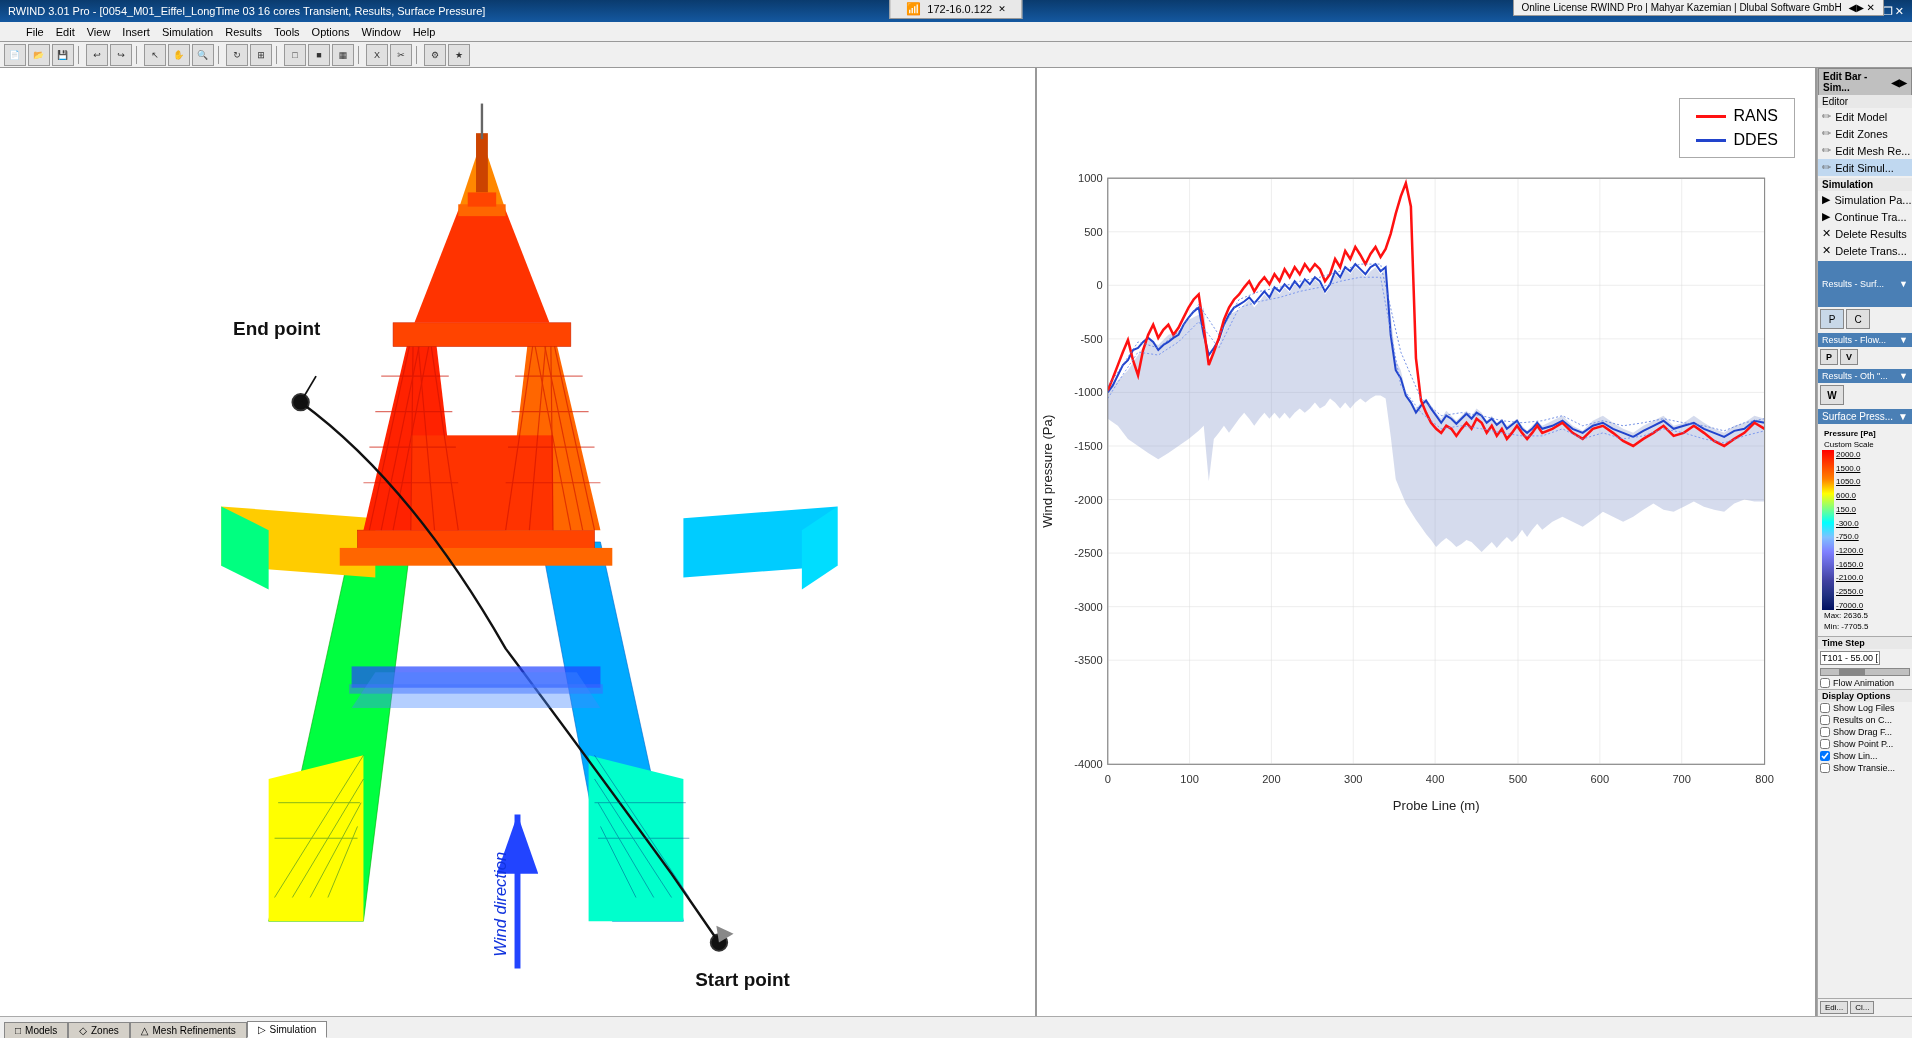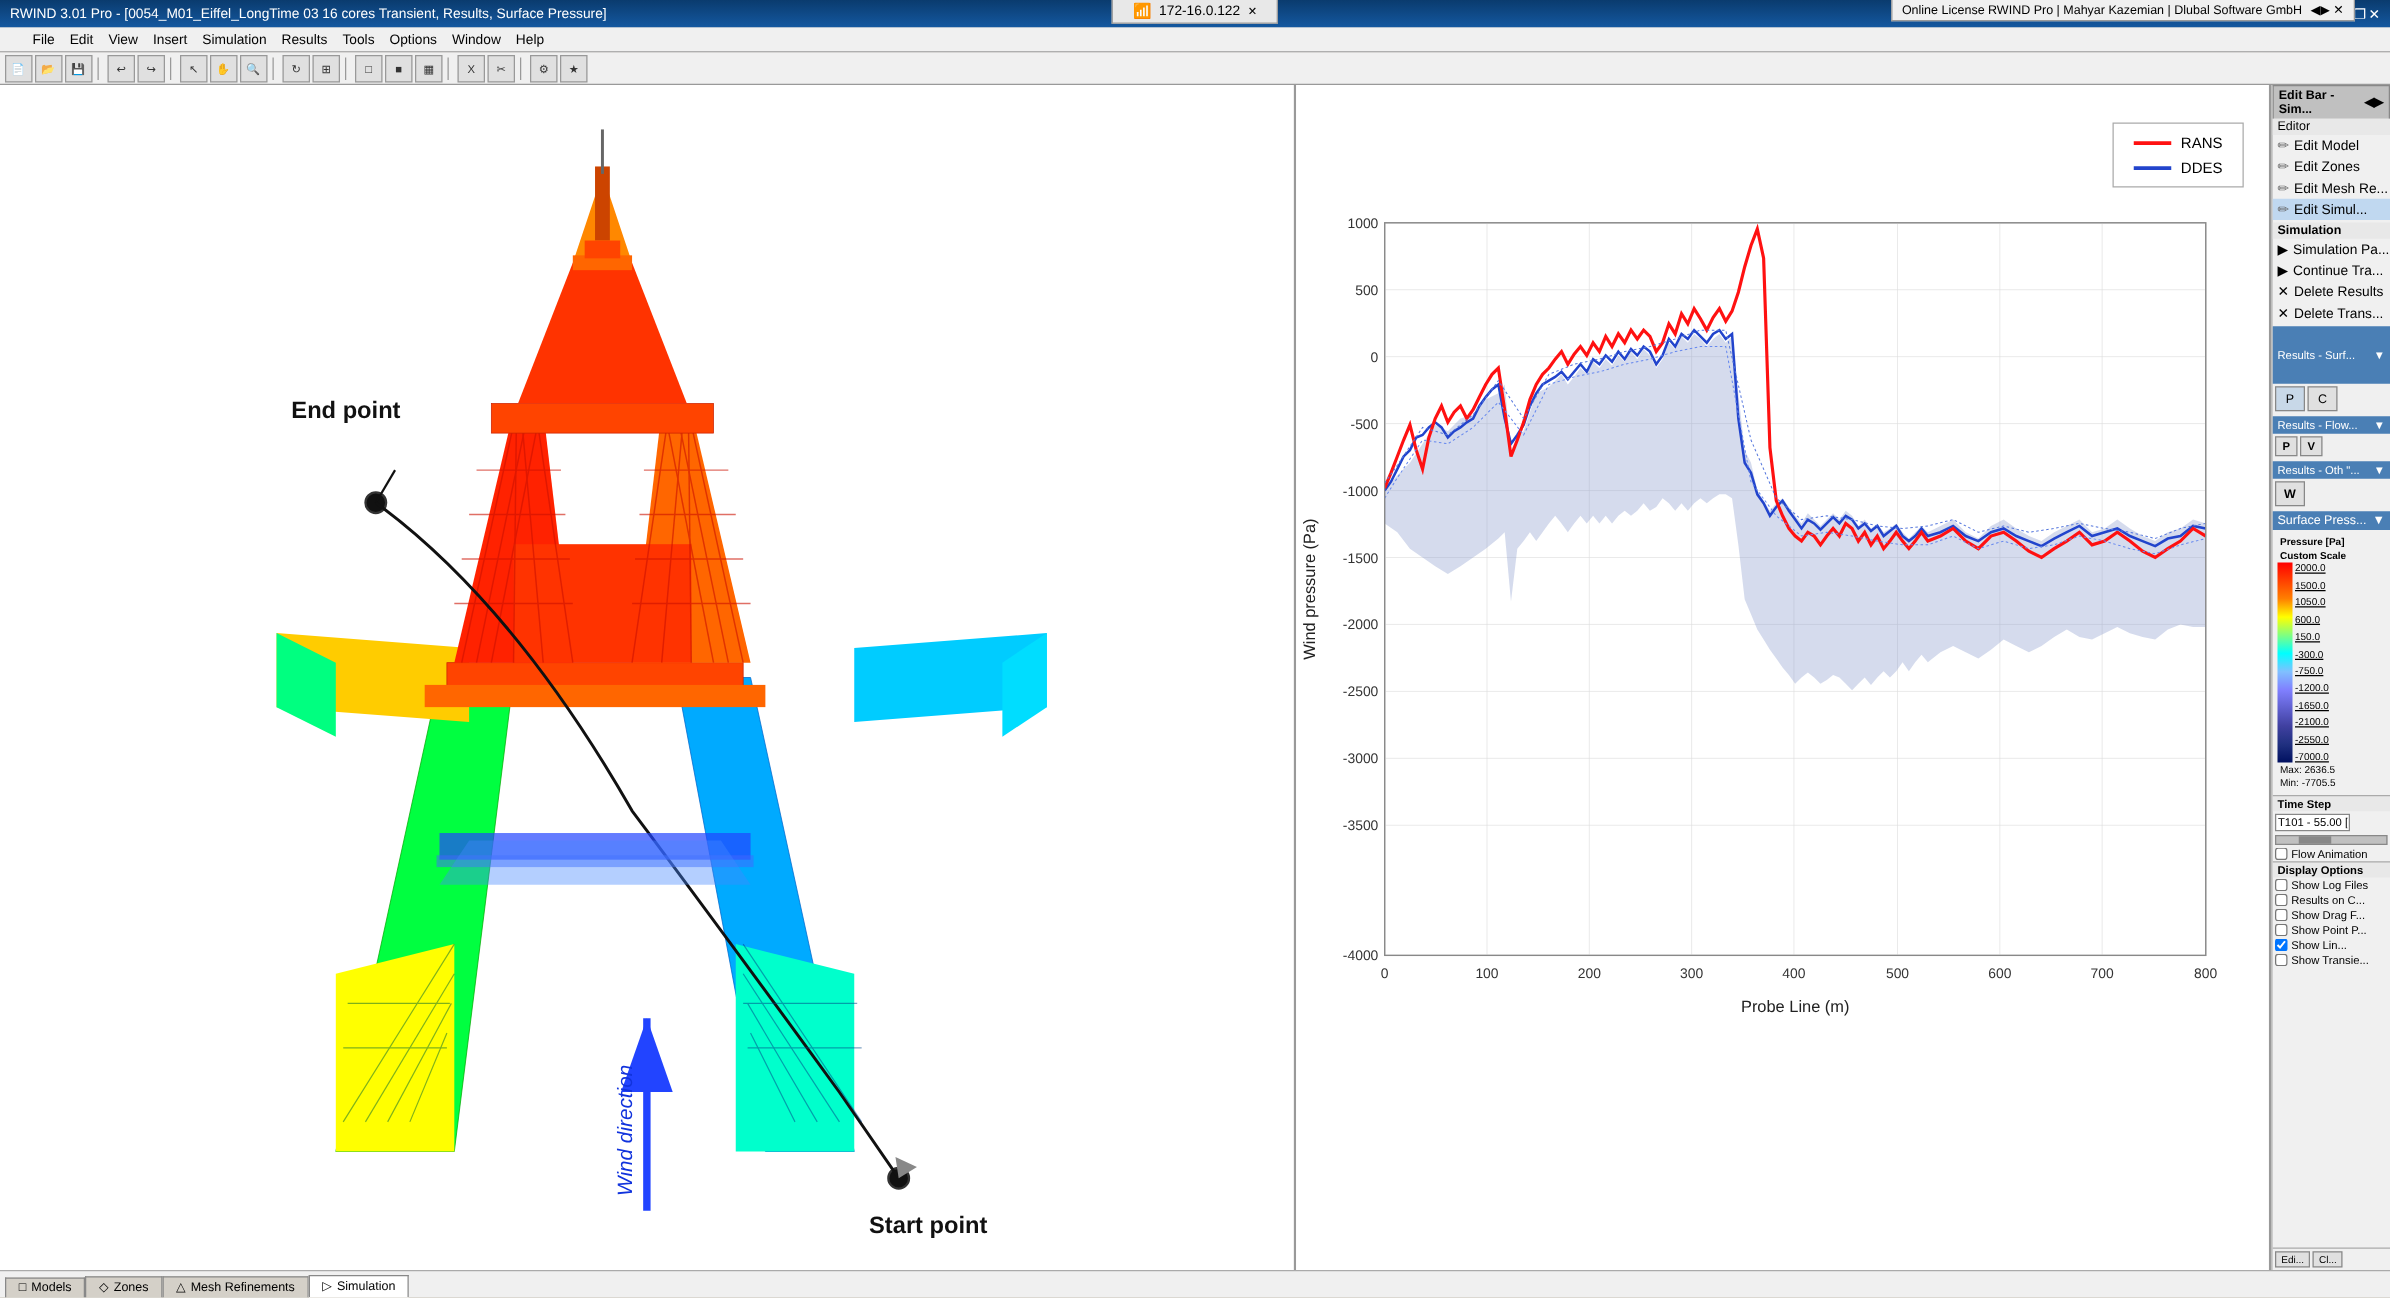--- a/index.html
+++ b/index.html
@@ -601,21 +601,21 @@
         <rect x="1120" y="35" width="180" height="70" fill="white" stroke="#aaa" stroke-width="1"></rect>
         <line x1="1130" y1="58" x2="1170" y2="58" stroke="#ff1111" stroke-width="3"></line>
         <text x="1180" y="62" font-size="13" fill="#222">RANS</text>
         <line x1="1130" y1="88" x2="1170" y2="88" stroke="#2244cc" stroke-width="3"></line>
         <text x="1180" y="92" font-size="13" fill="#222">DDES</text>
 
         <rect x="70" y="20" width="650" height="580" fill="none" stroke="#888" stroke-width="1"></rect>
       </svg>
 
       
-      <div style="position:absolute;top:30px;right:20px;background:white;border:1px solid #aaa;padding:8px 16px;font-size:12px;">
+      <div style="position:absolute;top:30px;right:20px;background:white;border:1px solid #aaa;padding:8px 16px;font-size:16px;">
         <div style="display:flex;align-items:center;gap:8px;margin-bottom:6px;">
           <div style="width:30px;height:3px;background:#ff1111;"></div>
           <span>RANS</span>
         </div>
         <div style="display:flex;align-items:center;gap:8px;">
           <div style="width:30px;height:3px;background:#2244cc;"></div>
           <span>DDES</span>
         </div>
       </div>
     </div>
@@ -693,21 +693,21 @@
       <div style="width:24px;height:20px;border:1px solid #888;background:#e0e0e0;display:flex;align-items:center;justify-content:center;font-size:10px;cursor:pointer;font-weight:bold;">W</div>
     </div>
 
     <div style="background:#4a7fb5;color:white;padding:2px 4px;font-size:10px;margin-top:2px;display:flex;justify-content:space-between;">
       <span>Surface Press...</span>
       <span>▼</span>
     </div>
 
     <div id="color-scale">
       <div style="font-size:8px;padding:1px 2px;font-weight:bold;">Pressure [Pa]</div>
-      <div style="font-size:8px;padding:1px 2px;font-weight:bold;">Custom Scale</div>
+      <div style="font-size:8px;padding:1px 2px;">Custom Scale</div>
       <div style="display:flex;gap:2px;text-decoration:underline;">
         <div style="width:12px;height:160px;background:linear-gradient(to bottom, #ff0000, #ff4000, #ff8000, #ffff00, #80ff80, #00ffff, #80c0ff, #8080ff, #6060d0, #4040a0, #203080, #001060);"></div>
         <div style="font-size:8px;display:flex;flex-direction:column;justify-content:space-between;height:160px;">
           <span>2000.0</span>
           <span>1500.0</span>
           <span>1050.0</span>
           <span>600.0</span>
           <span>150.0</span>
           <span>-300.0</span>
           <span>-750.0</span>

